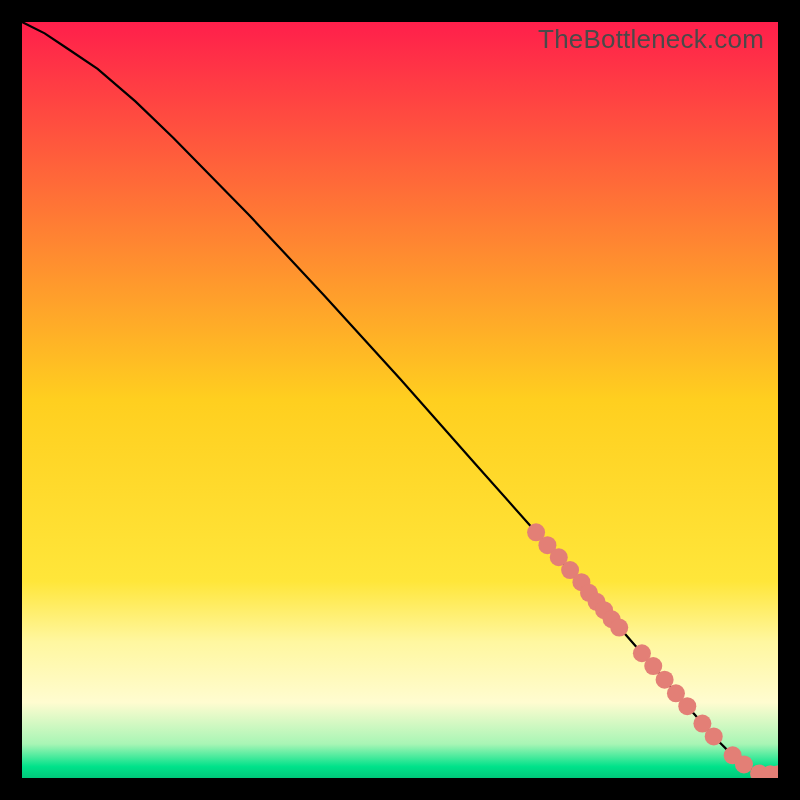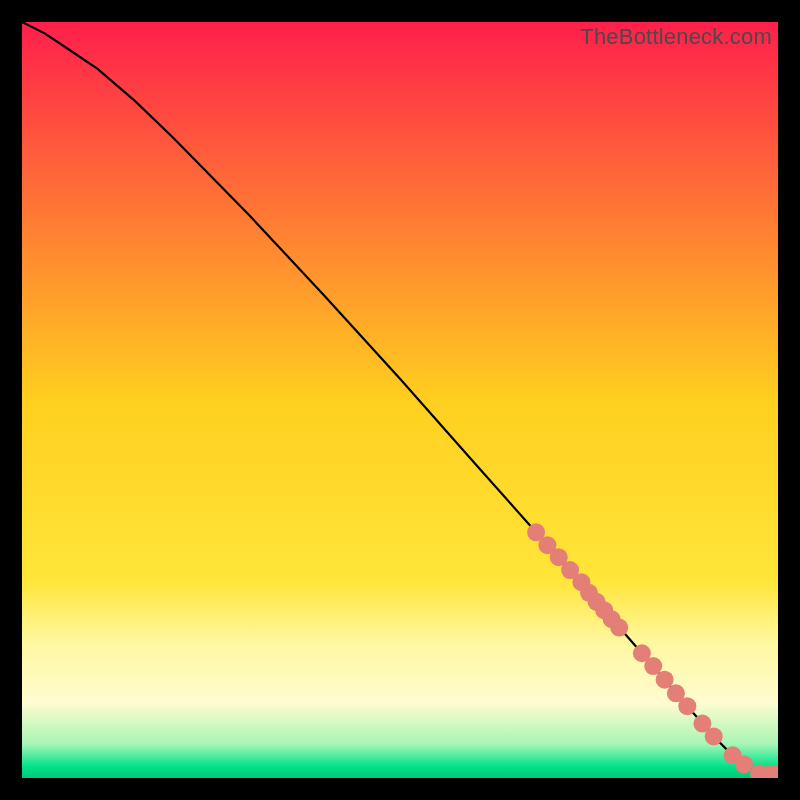--- a/index.html
+++ b/index.html
@@ -22,23 +22,23 @@
   .plot {
     position: absolute;
     left: 0;
     top: 0;
     width: 756px;
     height: 756px;
   }
   .watermark {
     position: absolute;
     top: 2px;
-    right: 6px;
+    right: 14px;
     color: #4a4a4a;
-    font-size: 22px;
+    font-size: 26px;
     font-weight: 500;
     letter-spacing: 0.2px;
     user-select: none;
   }
   svg { display: block; }
 </style>
 </head>
 <body>
 
 <div class="frame">

